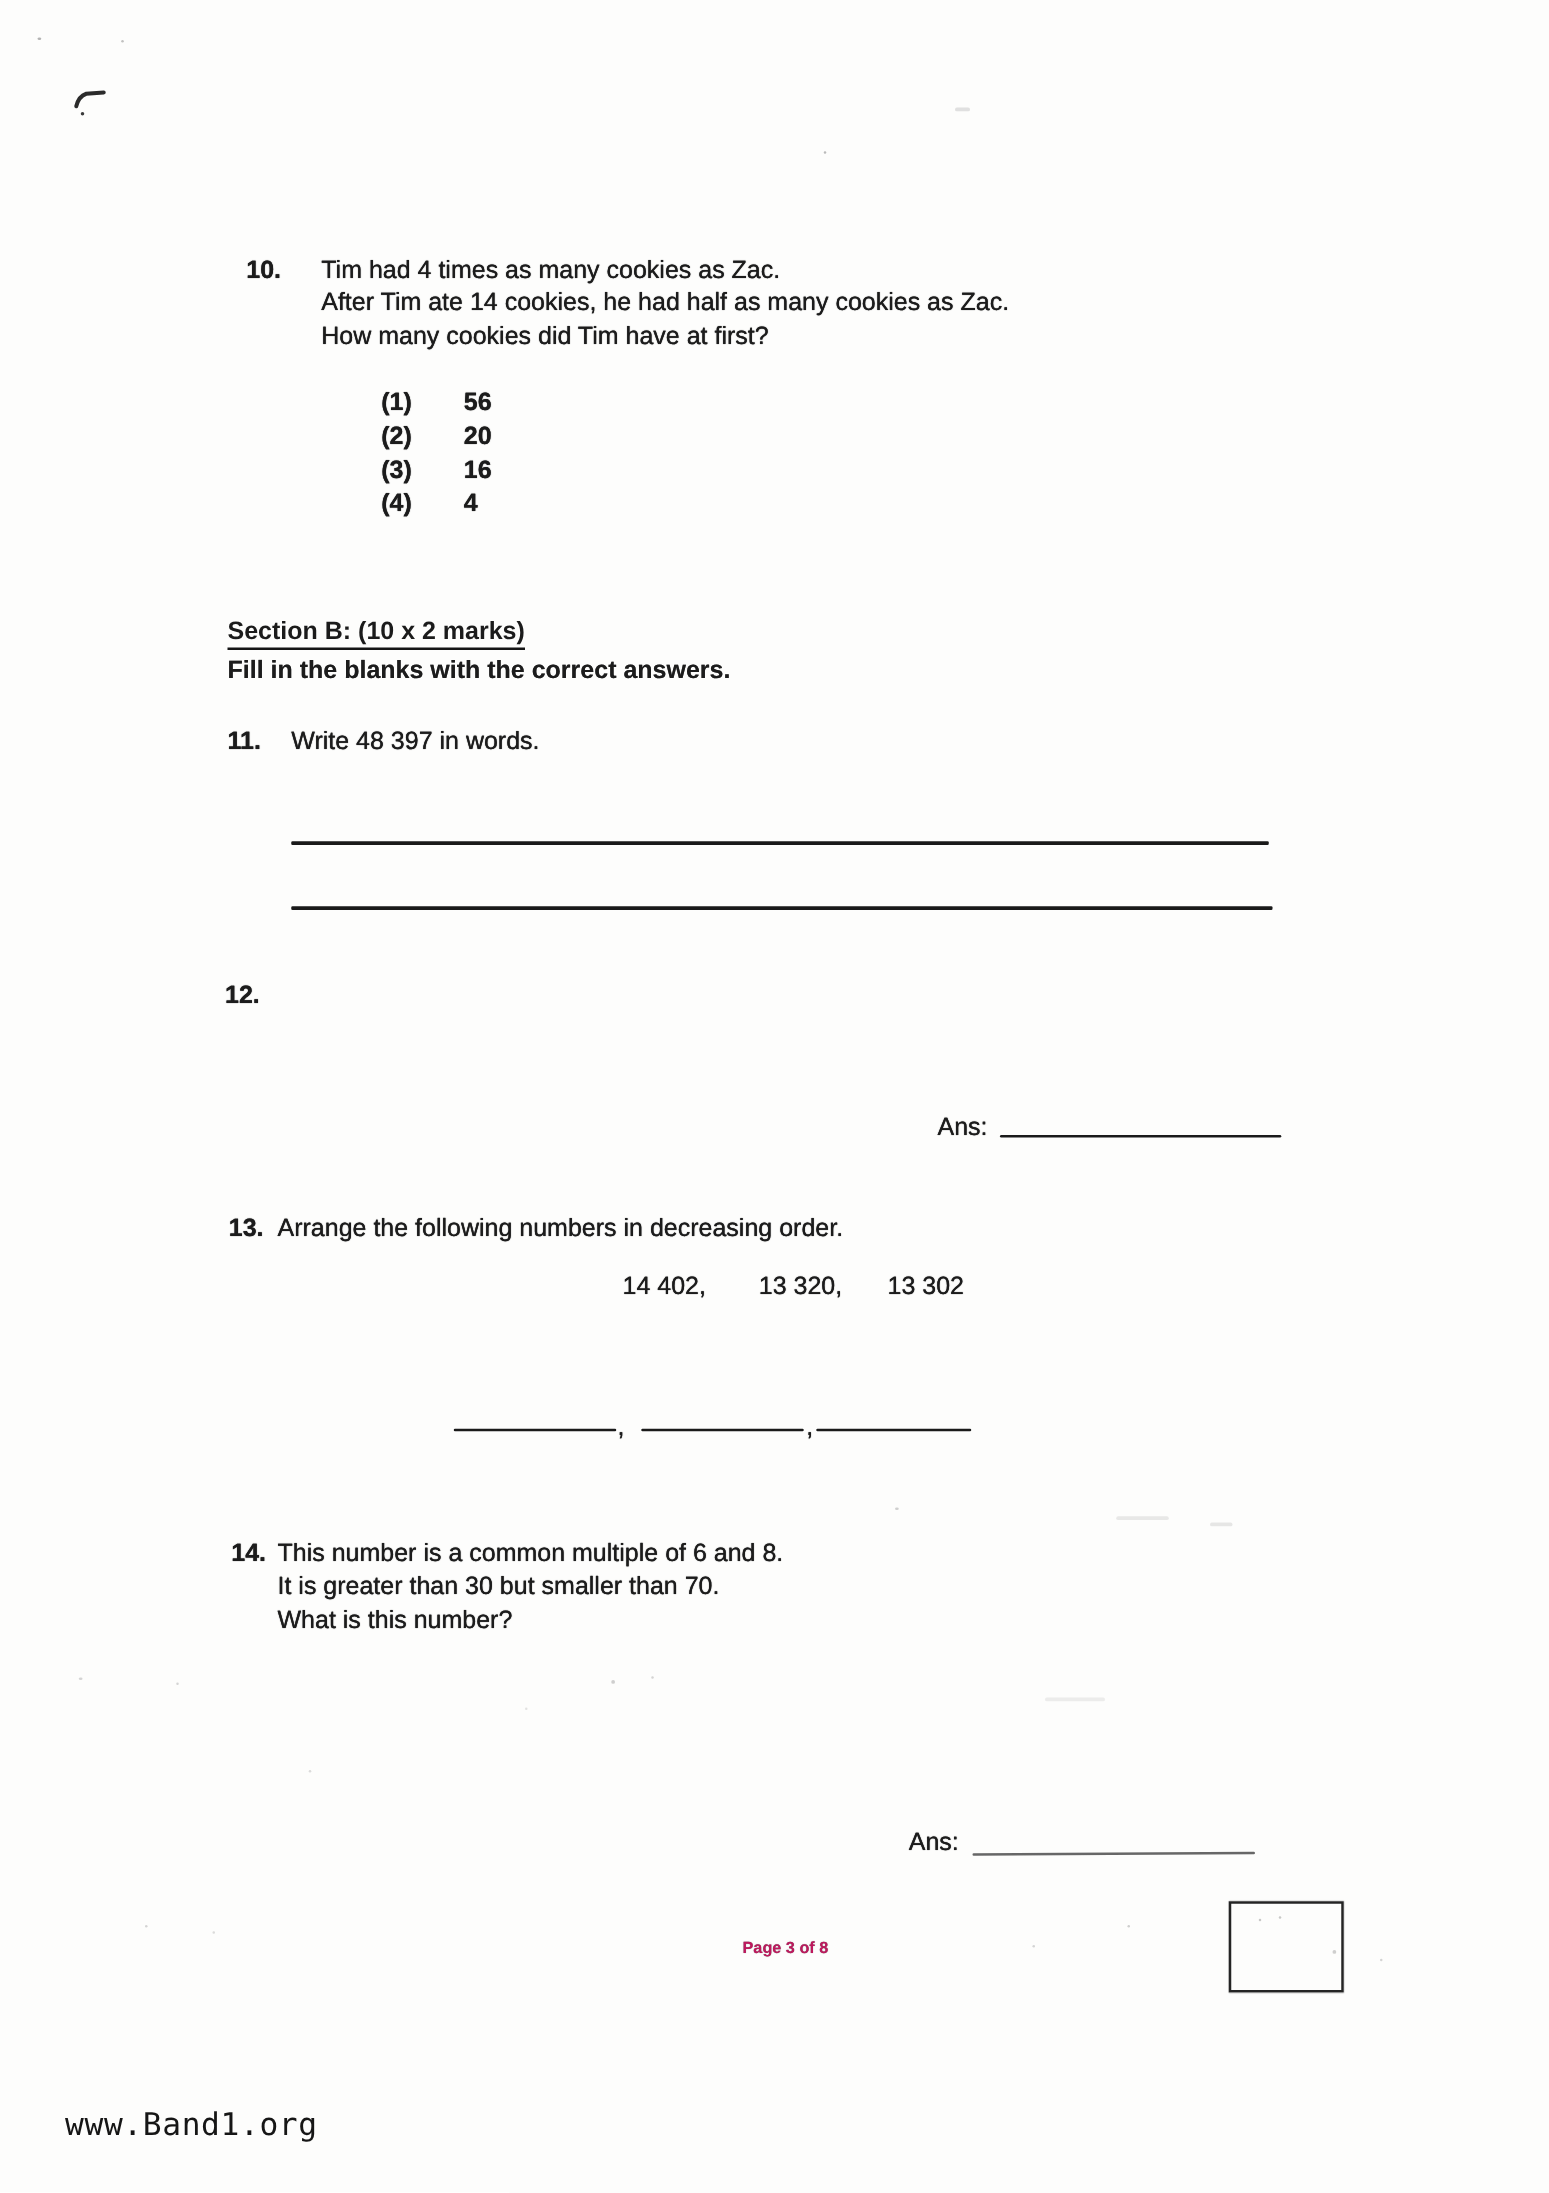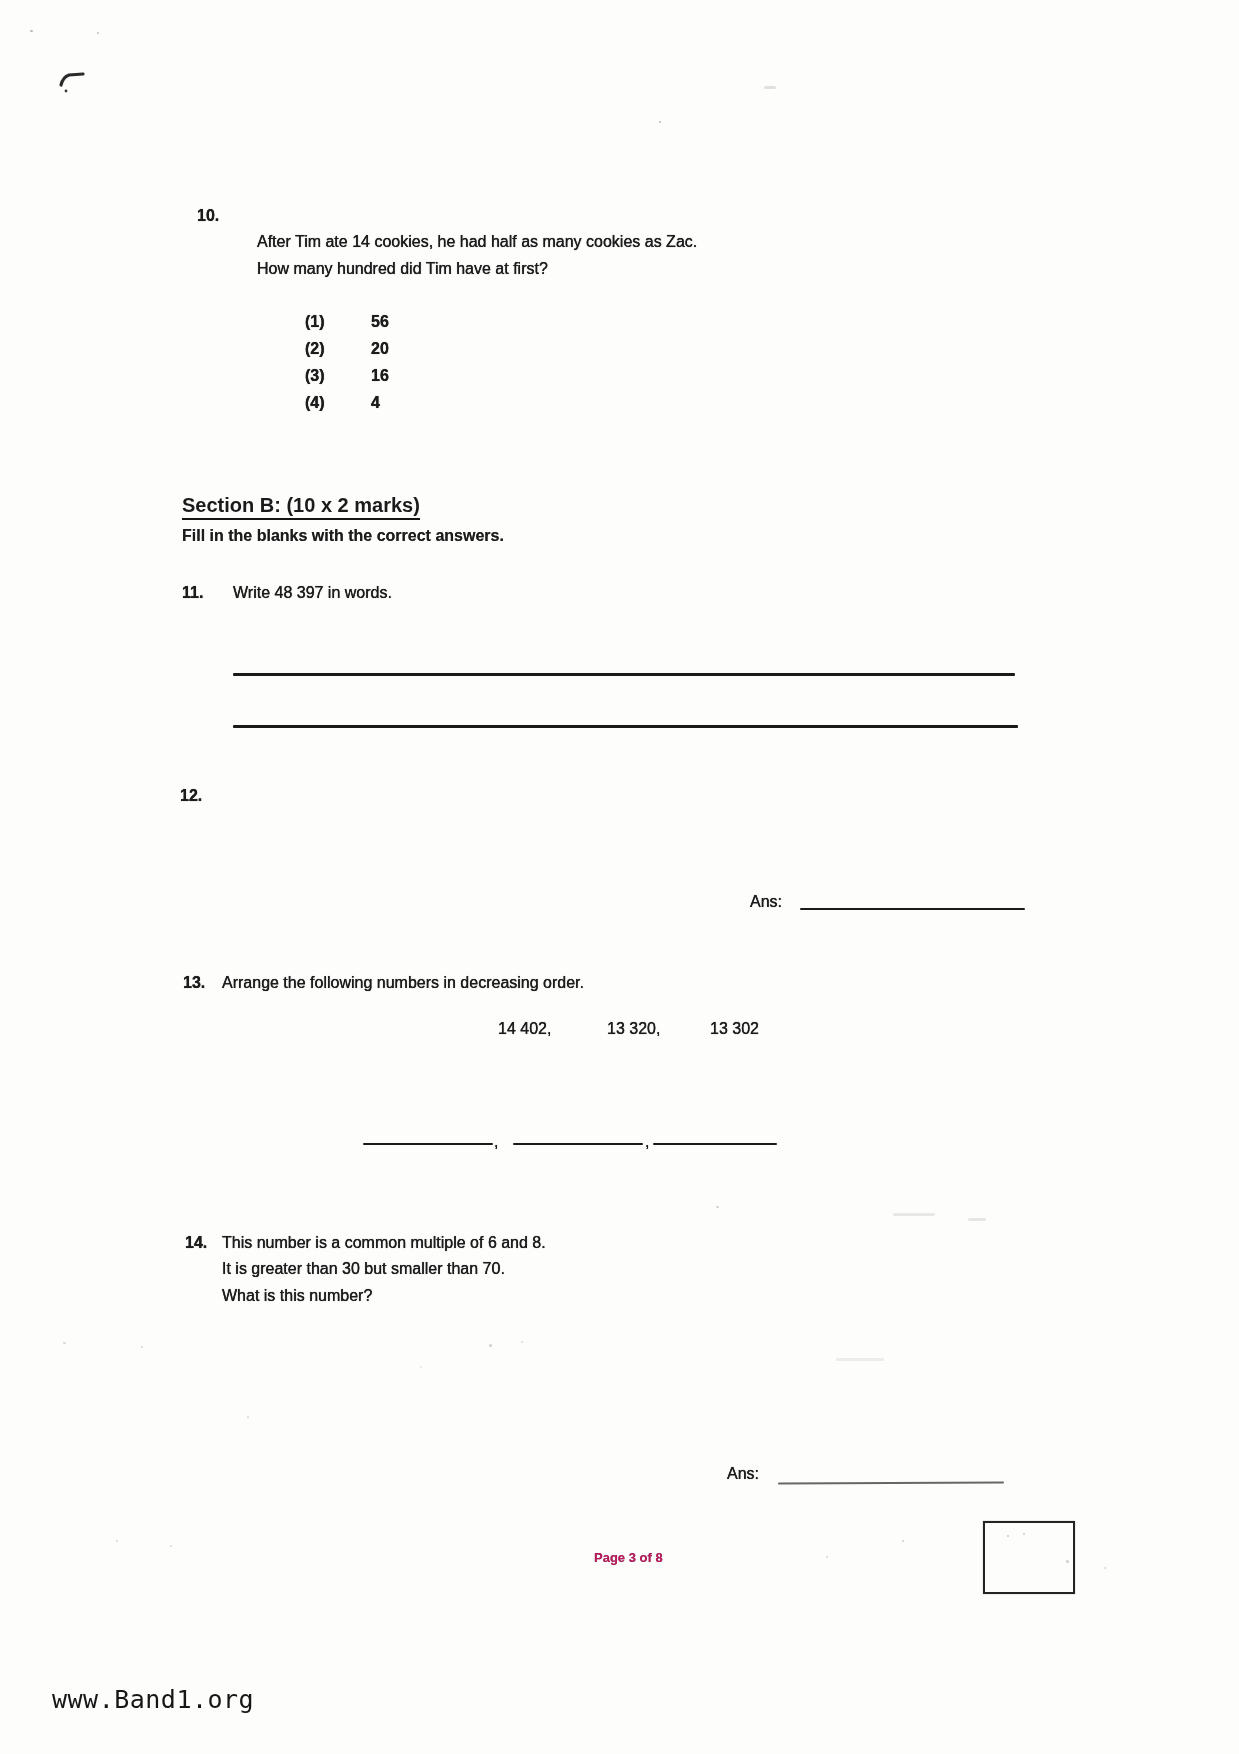--- a/index.html
+++ b/index.html
@@ -6,21 +6,21 @@
   #page{
     position:relative;
     width:1239px;height:1754px;
     background:#fdfdfc;
     font-family:"Liberation Sans","DejaVu Sans",sans-serif;
     color:#1b1b1b;
     overflow:hidden;
   }
   .abs{position:absolute;}
   .txt{
-    font-size:16px;line-height:26px;font-weight:400;
+    font-size:20px;line-height:26px;font-weight:400;
     color:#1c1c1c;
     text-shadow:0 0 0.8px rgba(20,20,20,.85), 0 0 0.4px rgba(20,20,20,.6);
     white-space:nowrap;
   }
   .bold{font-weight:700;text-shadow:0 0 0.5px rgba(20,20,20,.7);text-align:center;}
   .qnum{font-weight:700;}
   .rule{position:absolute;background:#1a1a1a;height:3px;border-radius:1px;}
   .rule.thin{height:2px;}
   .rule.faint{background:#4c4c4c;opacity:.85;}
   .opt-row{height:27px;}
@@ -50,22 +50,23 @@
 <body>
 
 <div id="page">
 
   <svg class="curl-mark" style="left:58px;top:66px;" width="30" height="28" viewBox="0 0 30 28">
     <path d="M3,19 Q5,11 11,9 L25,8" stroke="#2b2b2b" stroke-width="3.2" fill="none" stroke-linecap="round"></path>
     <circle cx="8" cy="25" r="1.4" fill="#3a3a3a"></circle>
   </svg>
 
   <div class="abs txt qnum" style="left:197px;top:203px;">10.</div>
+  <div class="abs txt" style="left:257px;top:203px;">Tim had 4 times as many cookies as Zac.</div>
   <div class="abs txt" style="left:257px;top:229px;">After Tim ate 14 cookies, he had half as many cookies as Zac.</div>
-  <div class="abs txt" style="left:257px;top:256px;">How many hundred did Tim have at first?</div>
+  <div class="abs txt" style="left:257px;top:256px;">How many cookies did Tim have at first?</div>
 
   <div class="abs txt" style="left:305px;top:309px;">
     <div class="opt-row">
       <span class="opt-label">(1)</span><span class="opt-value">56</span>
     </div>
     <div class="opt-row">
       <span class="opt-label">(2)</span><span class="opt-value">20</span>
     </div>
     <div class="opt-row">
       <span class="opt-label">(3)</span><span class="opt-value">16</span>

